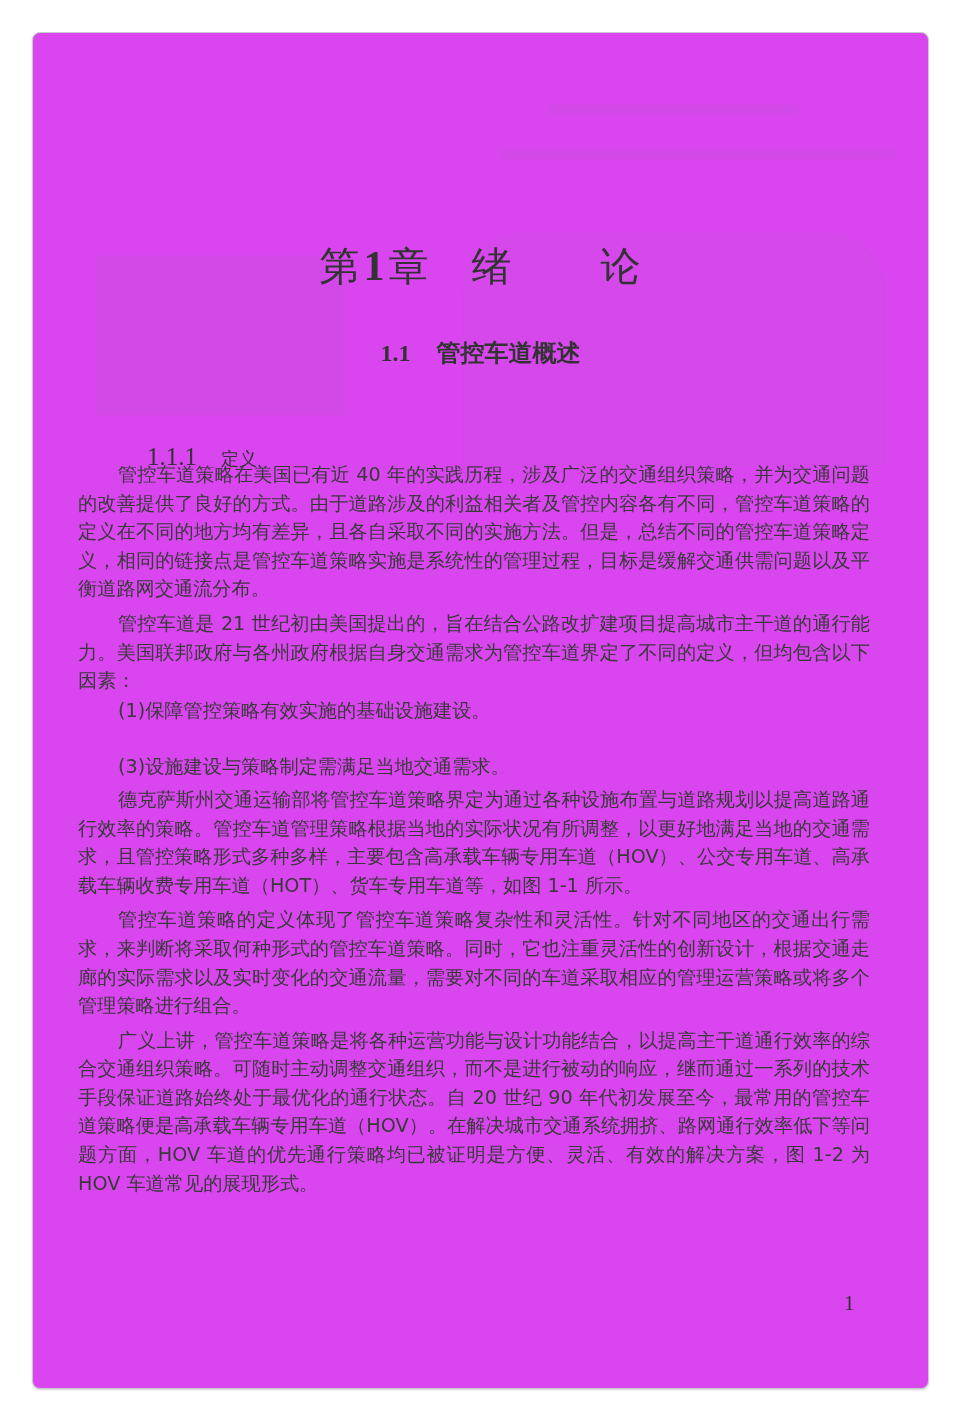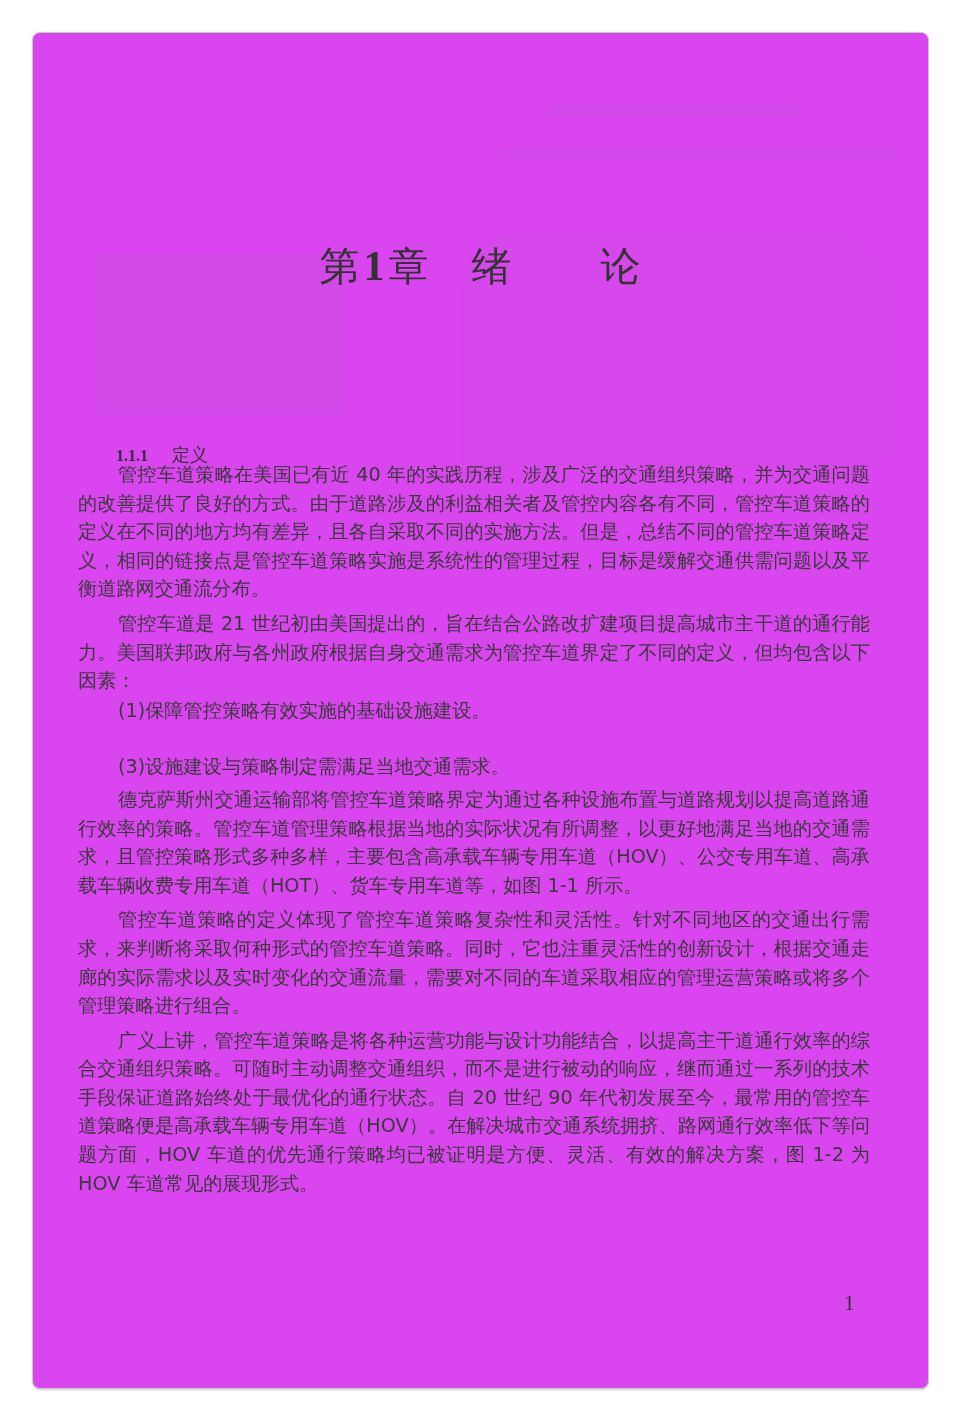--- a/index.html
+++ b/index.html
@@ -75,23 +75,24 @@
 
   .subsection-title {
     position: absolute;
     top: 410px;
     left: 83px;
     font-size: 18px;
     color: #333333;
   }
   .subsection-title .sub-num {
     font-family: "Liberation Serif", serif;
-    font-weight: bold;
-    font-size: 16px;
+    font-weight: normal;
+    font-size: 25px;
     margin-right: 24px;
+    margin-left: 31px;
   }
   .subsection-title .sub-text {
     font-family: "DejaVu Sans", sans-serif;
   }
 
   .body-text {
     position: absolute;
     left: 45px;
     top: 424px;
     width: 792px;
@@ -127,20 +128,23 @@
 
   <div class="ghost ghost-fig-left"></div>
   <div class="ghost ghost-fig-right"></div>
   <div class="ghost-line" style="left:515px;top:72px;width:250px;"></div>
   <div class="ghost-line" style="left:468px;top:116px;width:395px;"></div>
 
   <div class="chapter-title">
     <span>第</span><span class="num">1</span><span>章</span><span class="gap1"></span><span>绪</span><span class="gap2"></span><span>论</span>
   </div>
 
+  <div class="section-title">
+    <span class="sec-num">1.1</span><span>管控车道概述</span>
+  </div>
 
   <div class="subsection-title">
     <span class="sub-num">1.1.1</span><span class="sub-text">定义</span>
   </div>
 
   <div class="body-text">
     <p class="para">管控车道策略在美国已有近 40 年的实践历程，涉及广泛的交通组织策略，并为交通问题的改善提供了良好的方式。由于道路涉及的利益相关者及管控内容各有不同，管控车道策略的定义在不同的地方均有差异，且各自采取不同的实施方法。但是，总结不同的管控车道策略定义，相同的链接点是管控车道策略实施是系统性的管理过程，目标是缓解交通供需问题以及平衡道路网交通流分布。</p>
     <p class="para no-gap">管控车道是 21 世纪初由美国提出的，旨在结合公路改扩建项目提高城市主干道的通行能力。美国联邦政府与各州政府根据自身交通需求为管控车道界定了不同的定义，但均包含以下因素：</p>
     <p class="item">(1)保障管控策略有效实施的基础设施建设。</p>
     <p class="item" style="margin-bottom:3px;margin-top:28px;">(3)设施建设与策略制定需满足当地交通需求。</p>

